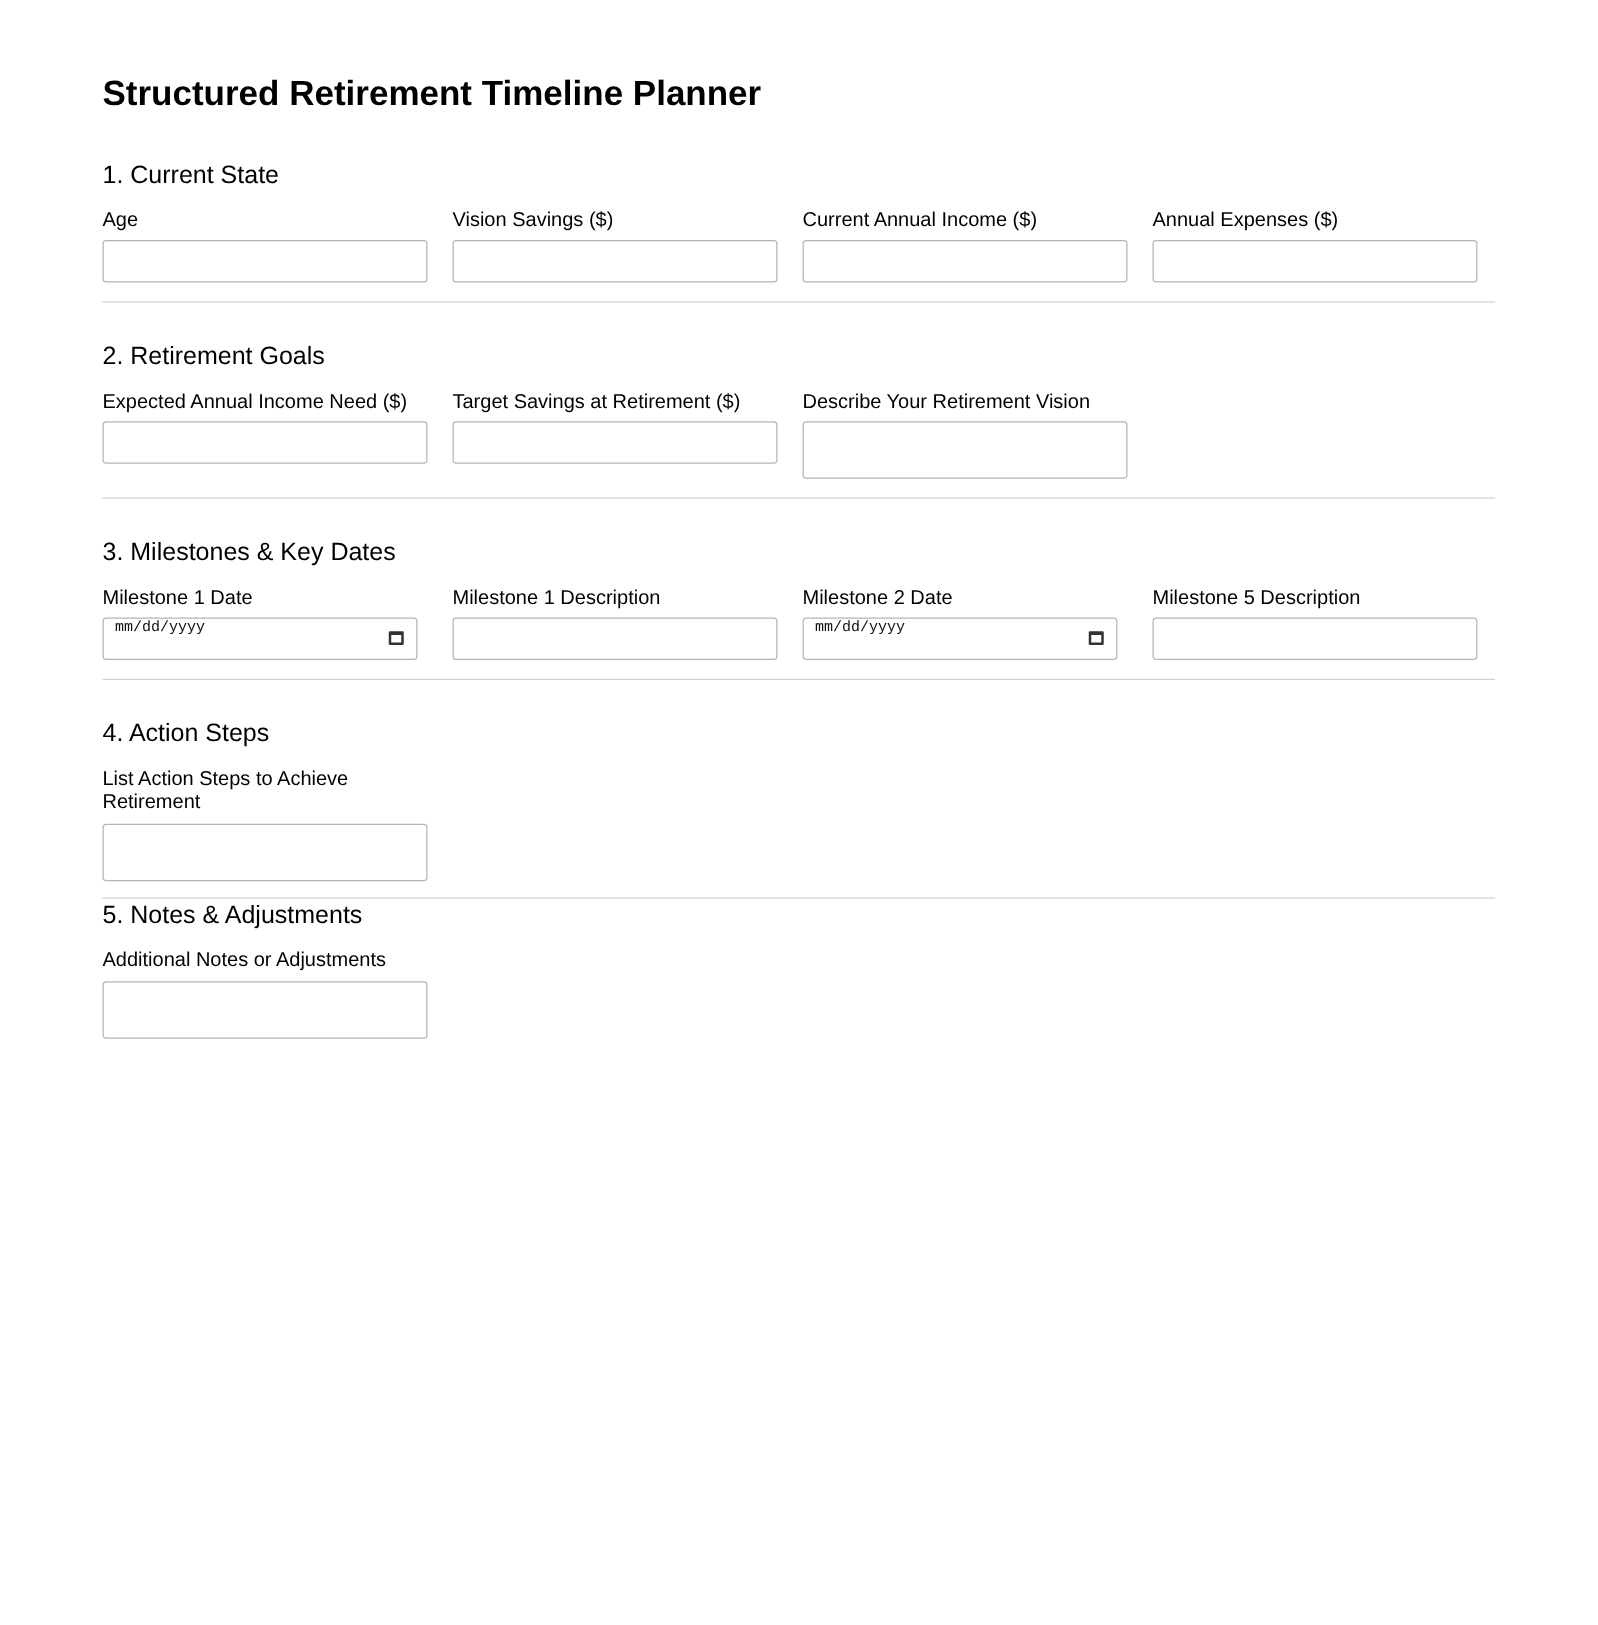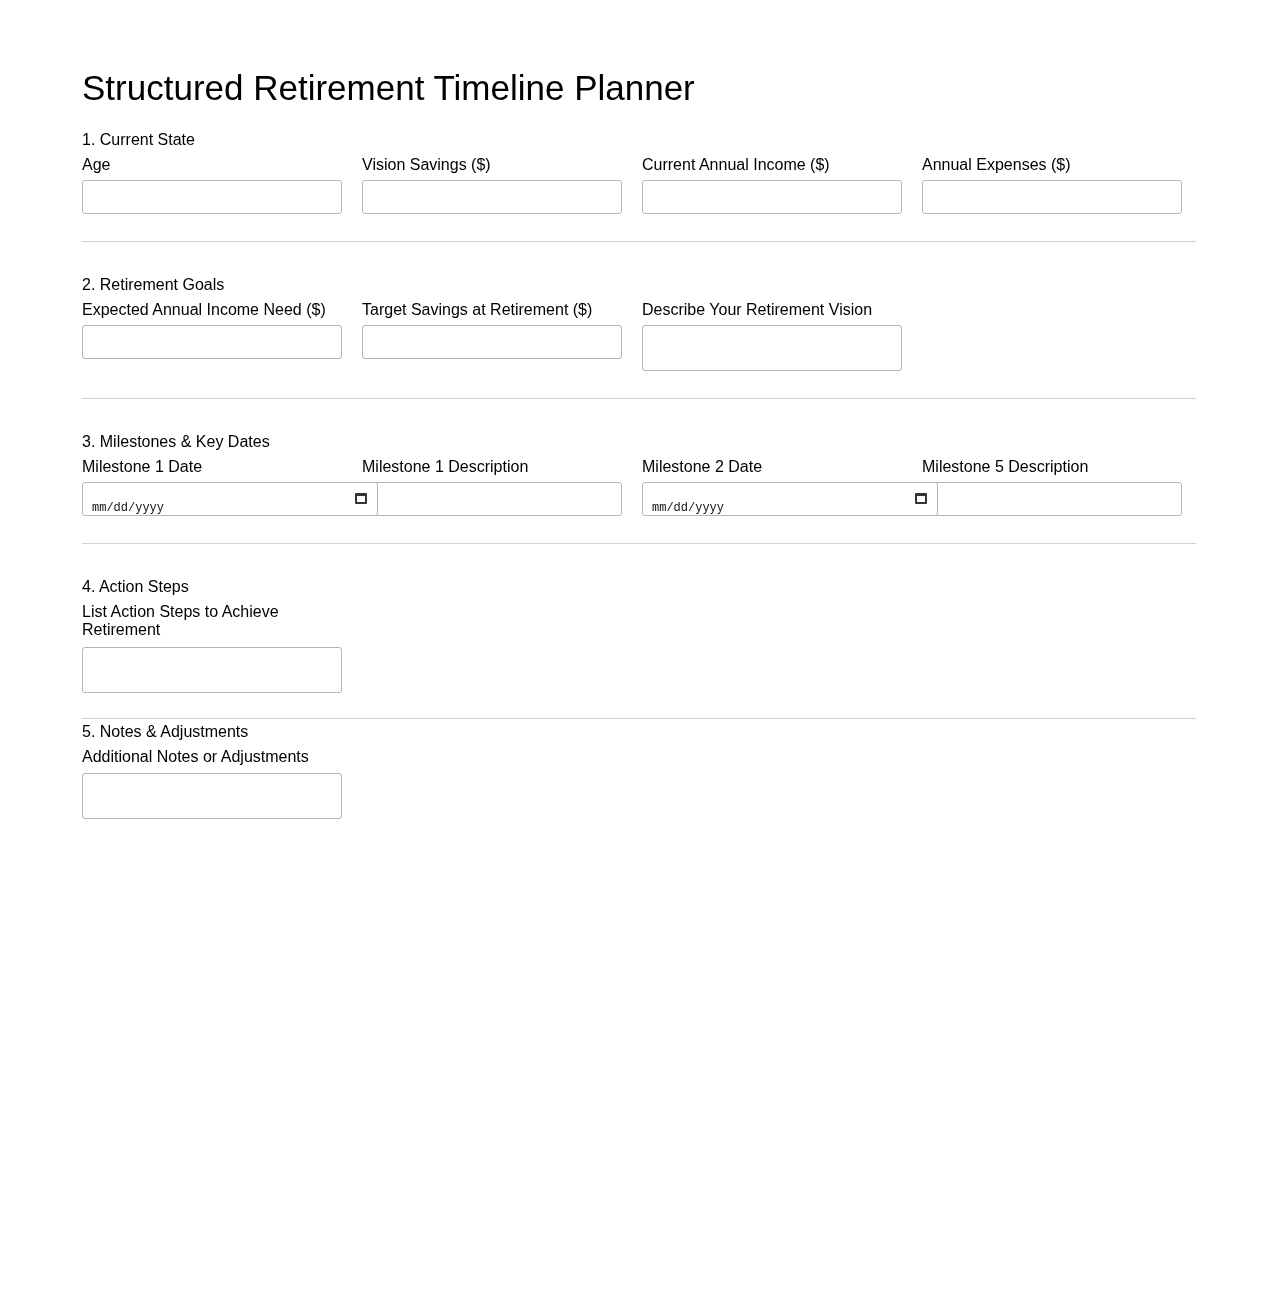--- a/index.html
+++ b/index.html
@@ -4,55 +4,55 @@
   <style>
     html, body { margin: 0; padding: 0; background: #ffffff; }
     body {
       width: 1278px; height: 1300px;
       font-family: "Liberation Sans", sans-serif;
       color: #000;
       position: relative;
     }
     .container { position: absolute; left: 82px; top: 0; width: 1114px; }
     h1 {
-      font-size: 35px; font-weight: normal; margin: 0;
-      position: absolute; top: 68px; left: 0; white-space: nowrap;
+      font-size: 28px; font-weight: bold; margin: 0;
+      position: absolute; top: 55px; left: 0; white-space: nowrap;
       line-height: 40px;
     }
     .section { position: absolute; left: 0; width: 1114px; }
     .section h2 {
-      font-size: 16px; font-weight: normal; margin: 0; line-height: 24px;
+      font-size: 20px; font-weight: normal; margin: 0; line-height: 24px;
       white-space: nowrap;
     }
     .grid {
       display: grid;
       grid-template-columns: 260px 260px 260px 260px;
       column-gap: 20px;
-      margin-top: 4px;
+      margin-top: 16px;
       align-items: start;
     }
     .field { display: flex; flex-direction: column; }
     .field label {
       font-size: 16px; line-height: 18px; margin-bottom: 6px;
       display: block;
     }
     .inp {
       box-sizing: border-box;
       width: 260px; height: 34px;
       border: 1px solid #b5b5b5; border-radius: 3px;
       background: #fff;
       font-family: "Liberation Sans", sans-serif; font-size: 14px;
       padding: 4px 8px;
     }
     textarea.inp { height: 46px; resize: none; }
     .date {
       position: relative; box-sizing: border-box;
-      width: 296px; height: 34px;
+      width: 252px; height: 34px;
       border: 1px solid #b5b5b5; border-radius: 3px; background: #fff;
-      display: flex; align-items: flex-end; padding: 0 9px;
+      display: flex; align-items: flex-start; padding: 0 9px;
       cursor: text;
     }
     .date .ph {
       font-family: "Liberation Mono", monospace; font-size: 12px; color: #111;
       letter-spacing: 0px;
     }
     .date .cal {
       position: absolute; right: 10px; top: 10px; width: 12px; height: 11px;
       box-sizing: border-box; border: 2px solid #333; border-top-width: 3px; border-radius: 1px;
     }

